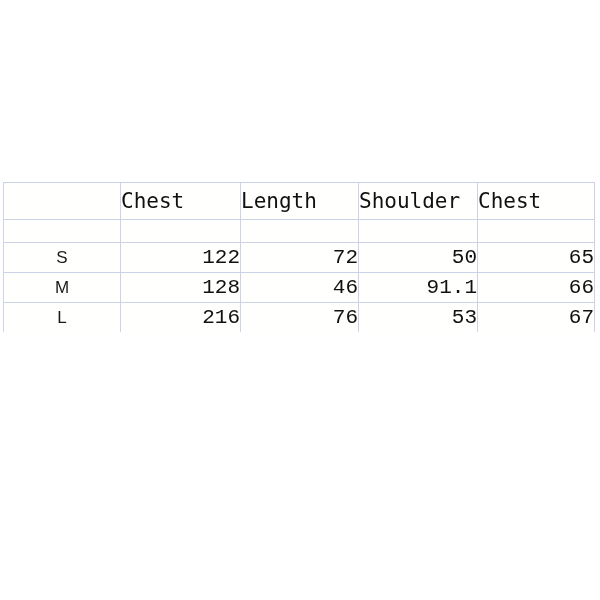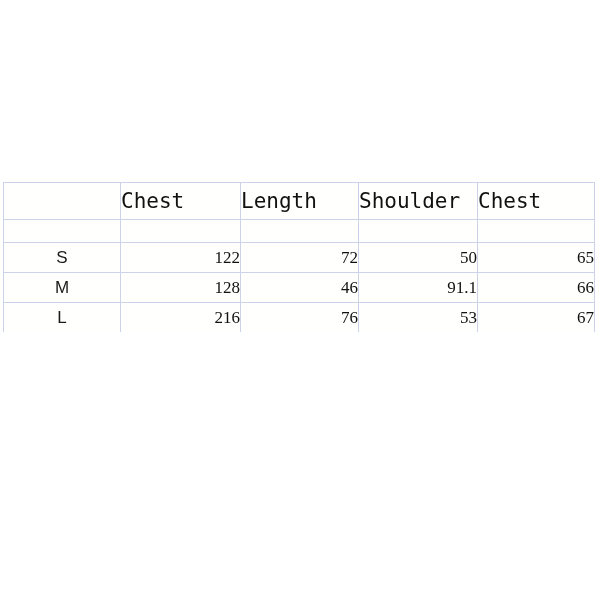--- a/index.html
+++ b/index.html
@@ -77,22 +77,22 @@
   td.size-cell {
     font-family: "Liberation Sans", sans-serif;
     font-size: 17px;
     color: #1a1a1a;
     text-align: center;
     padding: 0 4px;
   }
 
   
   td.value-cell {
-    font-family: Liberation Serif, serif;
-    font-size: 17px;
+    font-family: Liberation Mono, monospace;
+    font-size: 21px;
     color: #111111;
     text-align: right;
     padding-right: 5px;
   }
 
   
   tr.last-row td {
     border-bottom: none;
   }
 </style>

